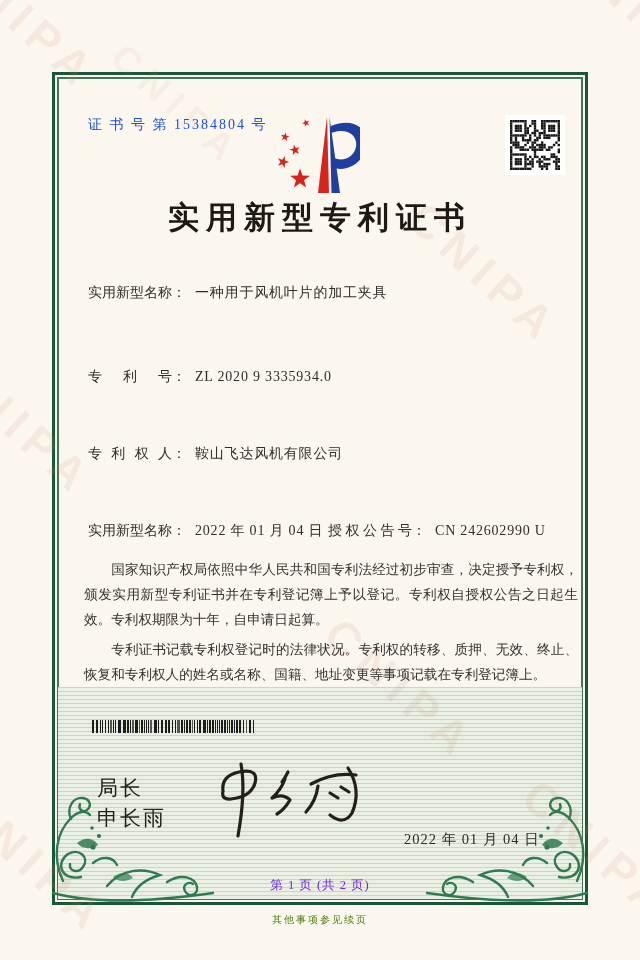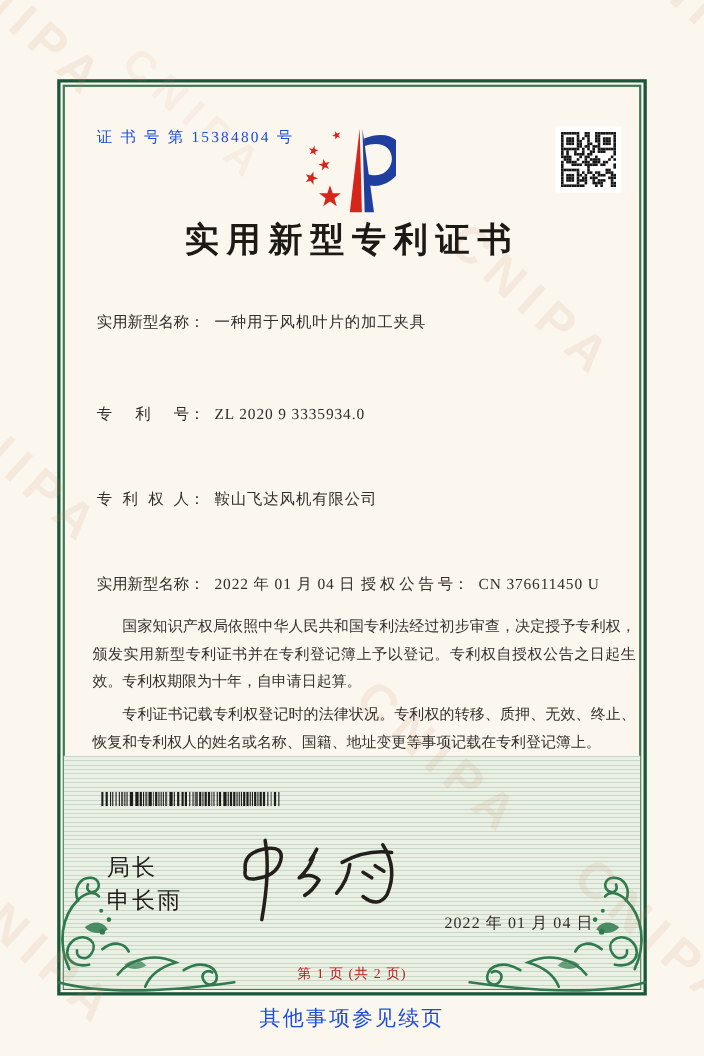--- a/index.html
+++ b/index.html
@@ -45,22 +45,22 @@
   .flabel{display:inline-block;width:84px;text-align:justify;text-align-last:justify;}
   .colon{padding-right:9px;}
   .fval{letter-spacing:0.8px;}
   .fgroup2{position:absolute;left:240px;top:0;}
   .paras{left:84px;top:557px;width:494px;font-size:13.6px;line-height:25px;text-align:justify;color:#35302a;}
   .paras p{margin:0 0 5px 0;text-indent:2em;}
   .barcode{left:92px;top:720px;width:164px;height:13px;}
   .signer{left:97px;top:773px;font-size:21px;line-height:30px;letter-spacing:2px;color:#24211d;}
   .signature{left:193px;top:757px;width:182px;height:86px;}
   .issuedate{left:404px;top:830px;font-size:14.5px;letter-spacing:1px;}
-  .pageinfo{left:0;right:0;top:877px;text-align:center;font-size:12.5px;letter-spacing:1px;color:#b91c1c;}
-  .footnote{left:0;right:0;top:913px;text-align:center;font-size:19px;letter-spacing:2px;color:#1d4ed8;}
+  .pageinfo{left:0;right:0;top:877px;text-align:center;font-size:12.5px;letter-spacing:1px;color:#6d28d9;}
+  .footnote{left:0;right:0;top:913px;text-align:center;font-size:10px;letter-spacing:2px;color:#4d7c0f;}
 </style>
 </head>
 <body>
 
 <div class="page">
 
   <span class="wm" style="left:-70px;top:-8px">CNIPA</span>
   <span class="wm" style="left:96px;top:84px;font-size:38px;color:rgba(199,141,106,0.09)">CNIPA</span>
   <span class="wm" style="left:548px;top:-18px">CNIPA</span>
   <span class="wm" style="left:392px;top:246px">CNIPA</span>
@@ -378,21 +378,21 @@
   <div class="abs title">实用新型专利证书</div>
   <div class="abs frow" style="top:368px">
     <span class="flabel">专利号</span><span class="colon">：</span><span class="fval">ZL 2020 9 3335934.0</span>
   </div>
   <div class="abs frow" style="top:445px">
     <span class="flabel">专利权人</span><span class="colon">：</span><span class="fval">鞍山飞达风机有限公司</span>
   </div>
   <div class="abs frow" style="top:522px">
     <span class="flabel">实用新型名称</span><span class="colon">：</span><span class="fval">2022 年 01 月 04 日</span>
     <span class="fgroup2">
-      <span class="flabel">授权公告号</span><span class="colon">：</span><span class="fval">CN 376611450 U</span>
+      <span class="flabel">授权公告号</span><span class="colon">：</span><span class="fval">CN 242602990 U</span>
     </span>
   </div>
 
   <div class="abs paras">
     <p>国家知识产权局依照中华人民共和国专利法经过初步审查，决定授予专利权，颁发实用新型专利证书并在专利登记簿上予以登记。专利权自授权公告之日起生效。专利权期限为十年，自申请日起算。</p>
     <p>专利证书记载专利权登记时的法律状况。专利权的转移、质押、无效、终止、恢复和专利权人的姓名或名称、国籍、地址变更等事项记载在专利登记簿上。</p>
   </div>
 
   <svg class="abs barcode" id="barcode-svg" viewBox="0 0 164 13" preserveAspectRatio="none">
       <rect x="0" y="0" width="2" height="13" fill="#1c1c1c"></rect>

